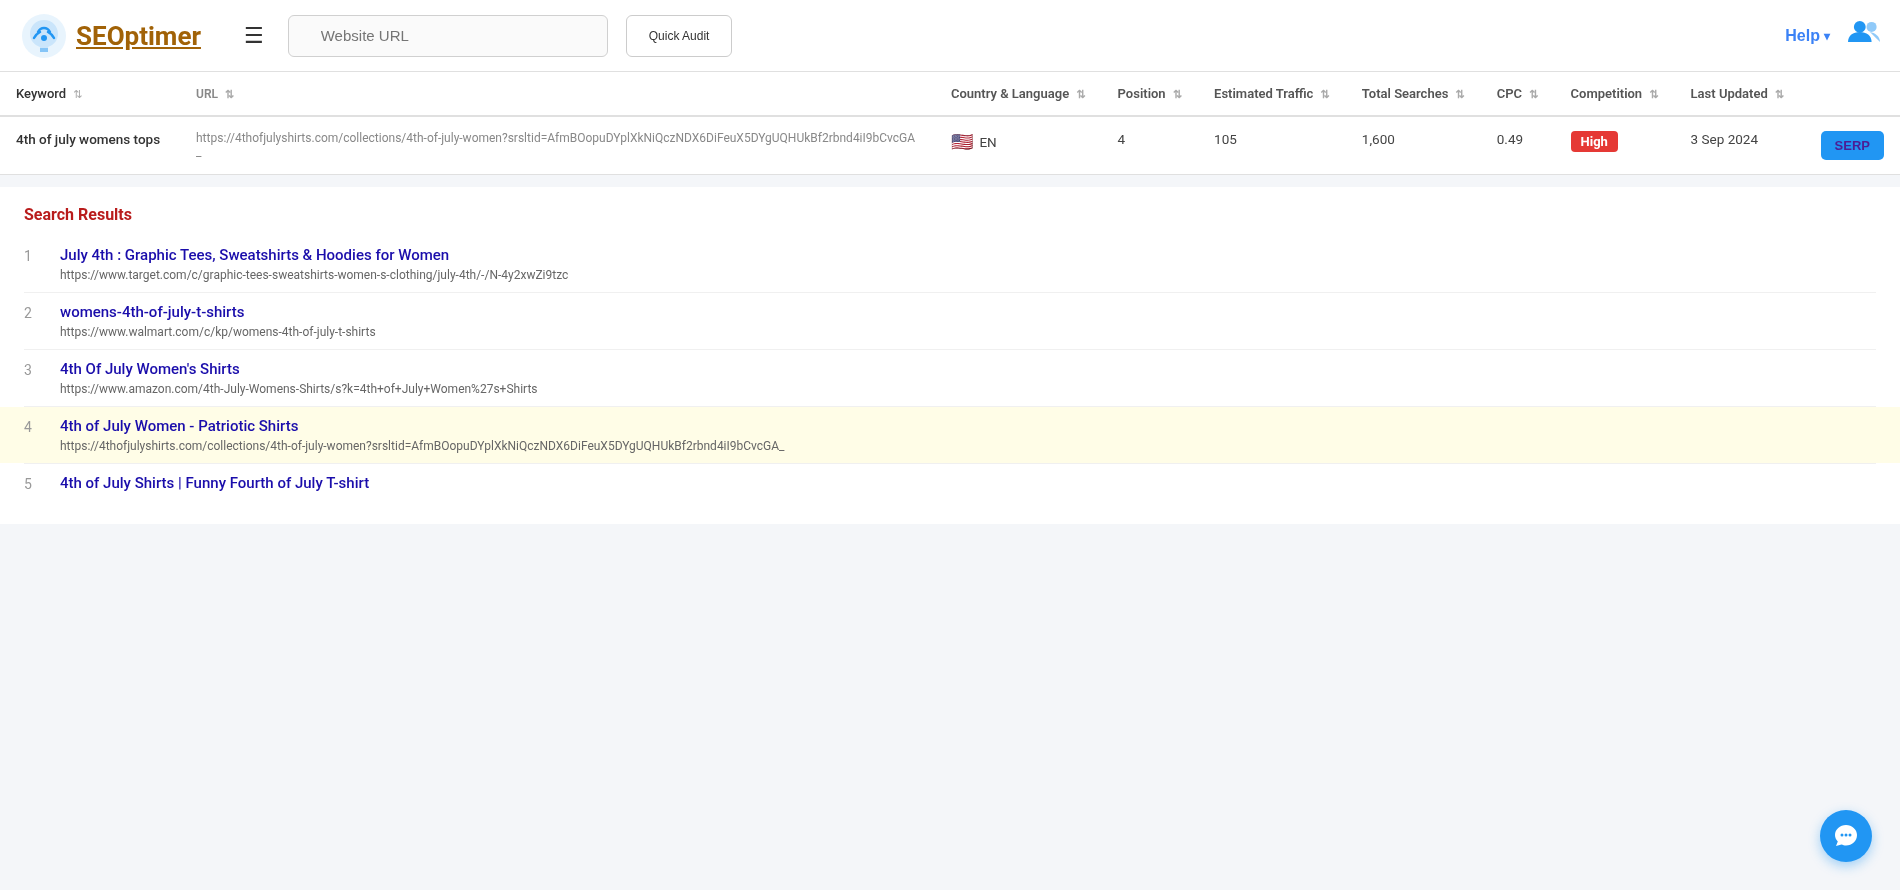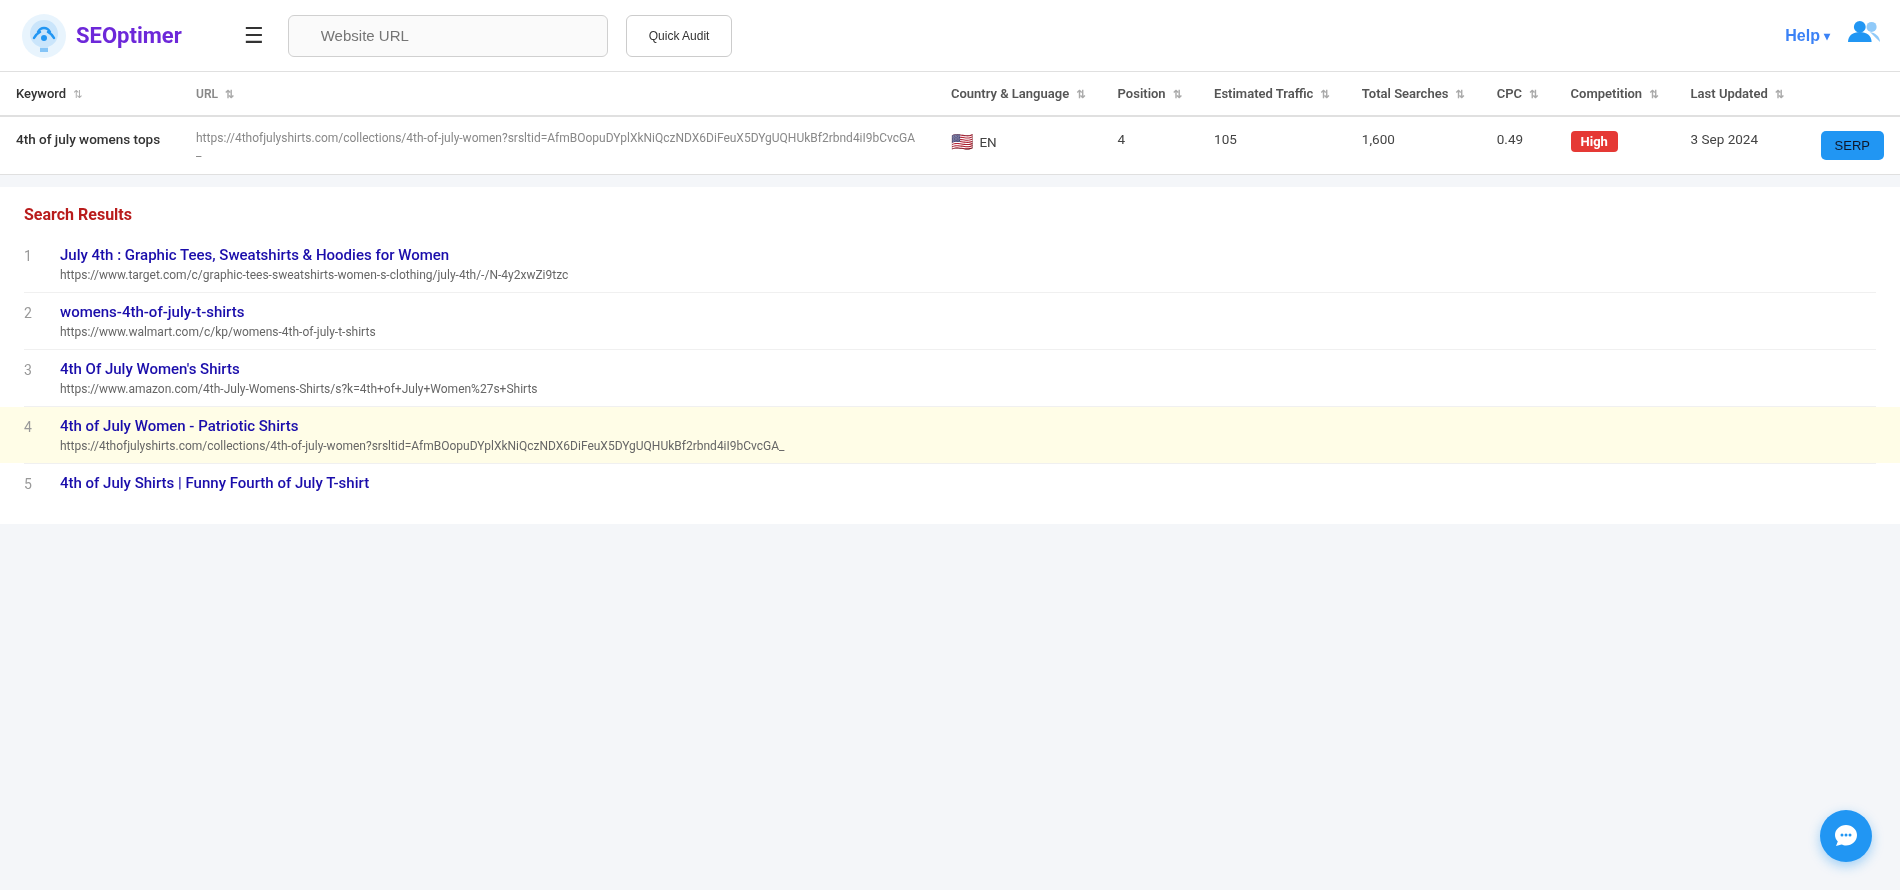--- a/index.html
+++ b/index.html
@@ -19,23 +19,24 @@
       display: flex;
       align-items: center;
       gap: 8px;
       min-width: 200px;
     }
     .logo-icon {
       width: 48px;
       height: 48px;
     }
     .logo-text {
-      font-size: 22px;
+      font-size: 26px;
       font-weight: 700;
-      color: #6d28d9;
+      color: #a16207;
+      text-decoration: underline;
     }
     .hamburger {
       font-size: 22px;
       cursor: pointer;
       color: #333;
       background: none;
       border: none;
       padding: 6px;
     }
     .url-input {
@@ -144,26 +145,26 @@
       color: #fff;
       padding: 3px 10px;
       border-radius: 4px;
       font-weight: 700;
       font-size: 13px;
       display: inline-block;
     }
 
     .serp-btn {
       background: #2196F3;
-      color: #0f172a;
+      color: #4c1d95;
       border: none;
       border-radius: 5px;
       padding: 7px 14px;
       font-size: 13px;
-      font-weight: 400;
+      font-weight: 700;
       cursor: pointer;
       white-space: nowrap;
     }
 
     
     .search-results-section {
       background: #fff;
       padding: 0 0 20px 0;
       margin-top: 12px;
     }

